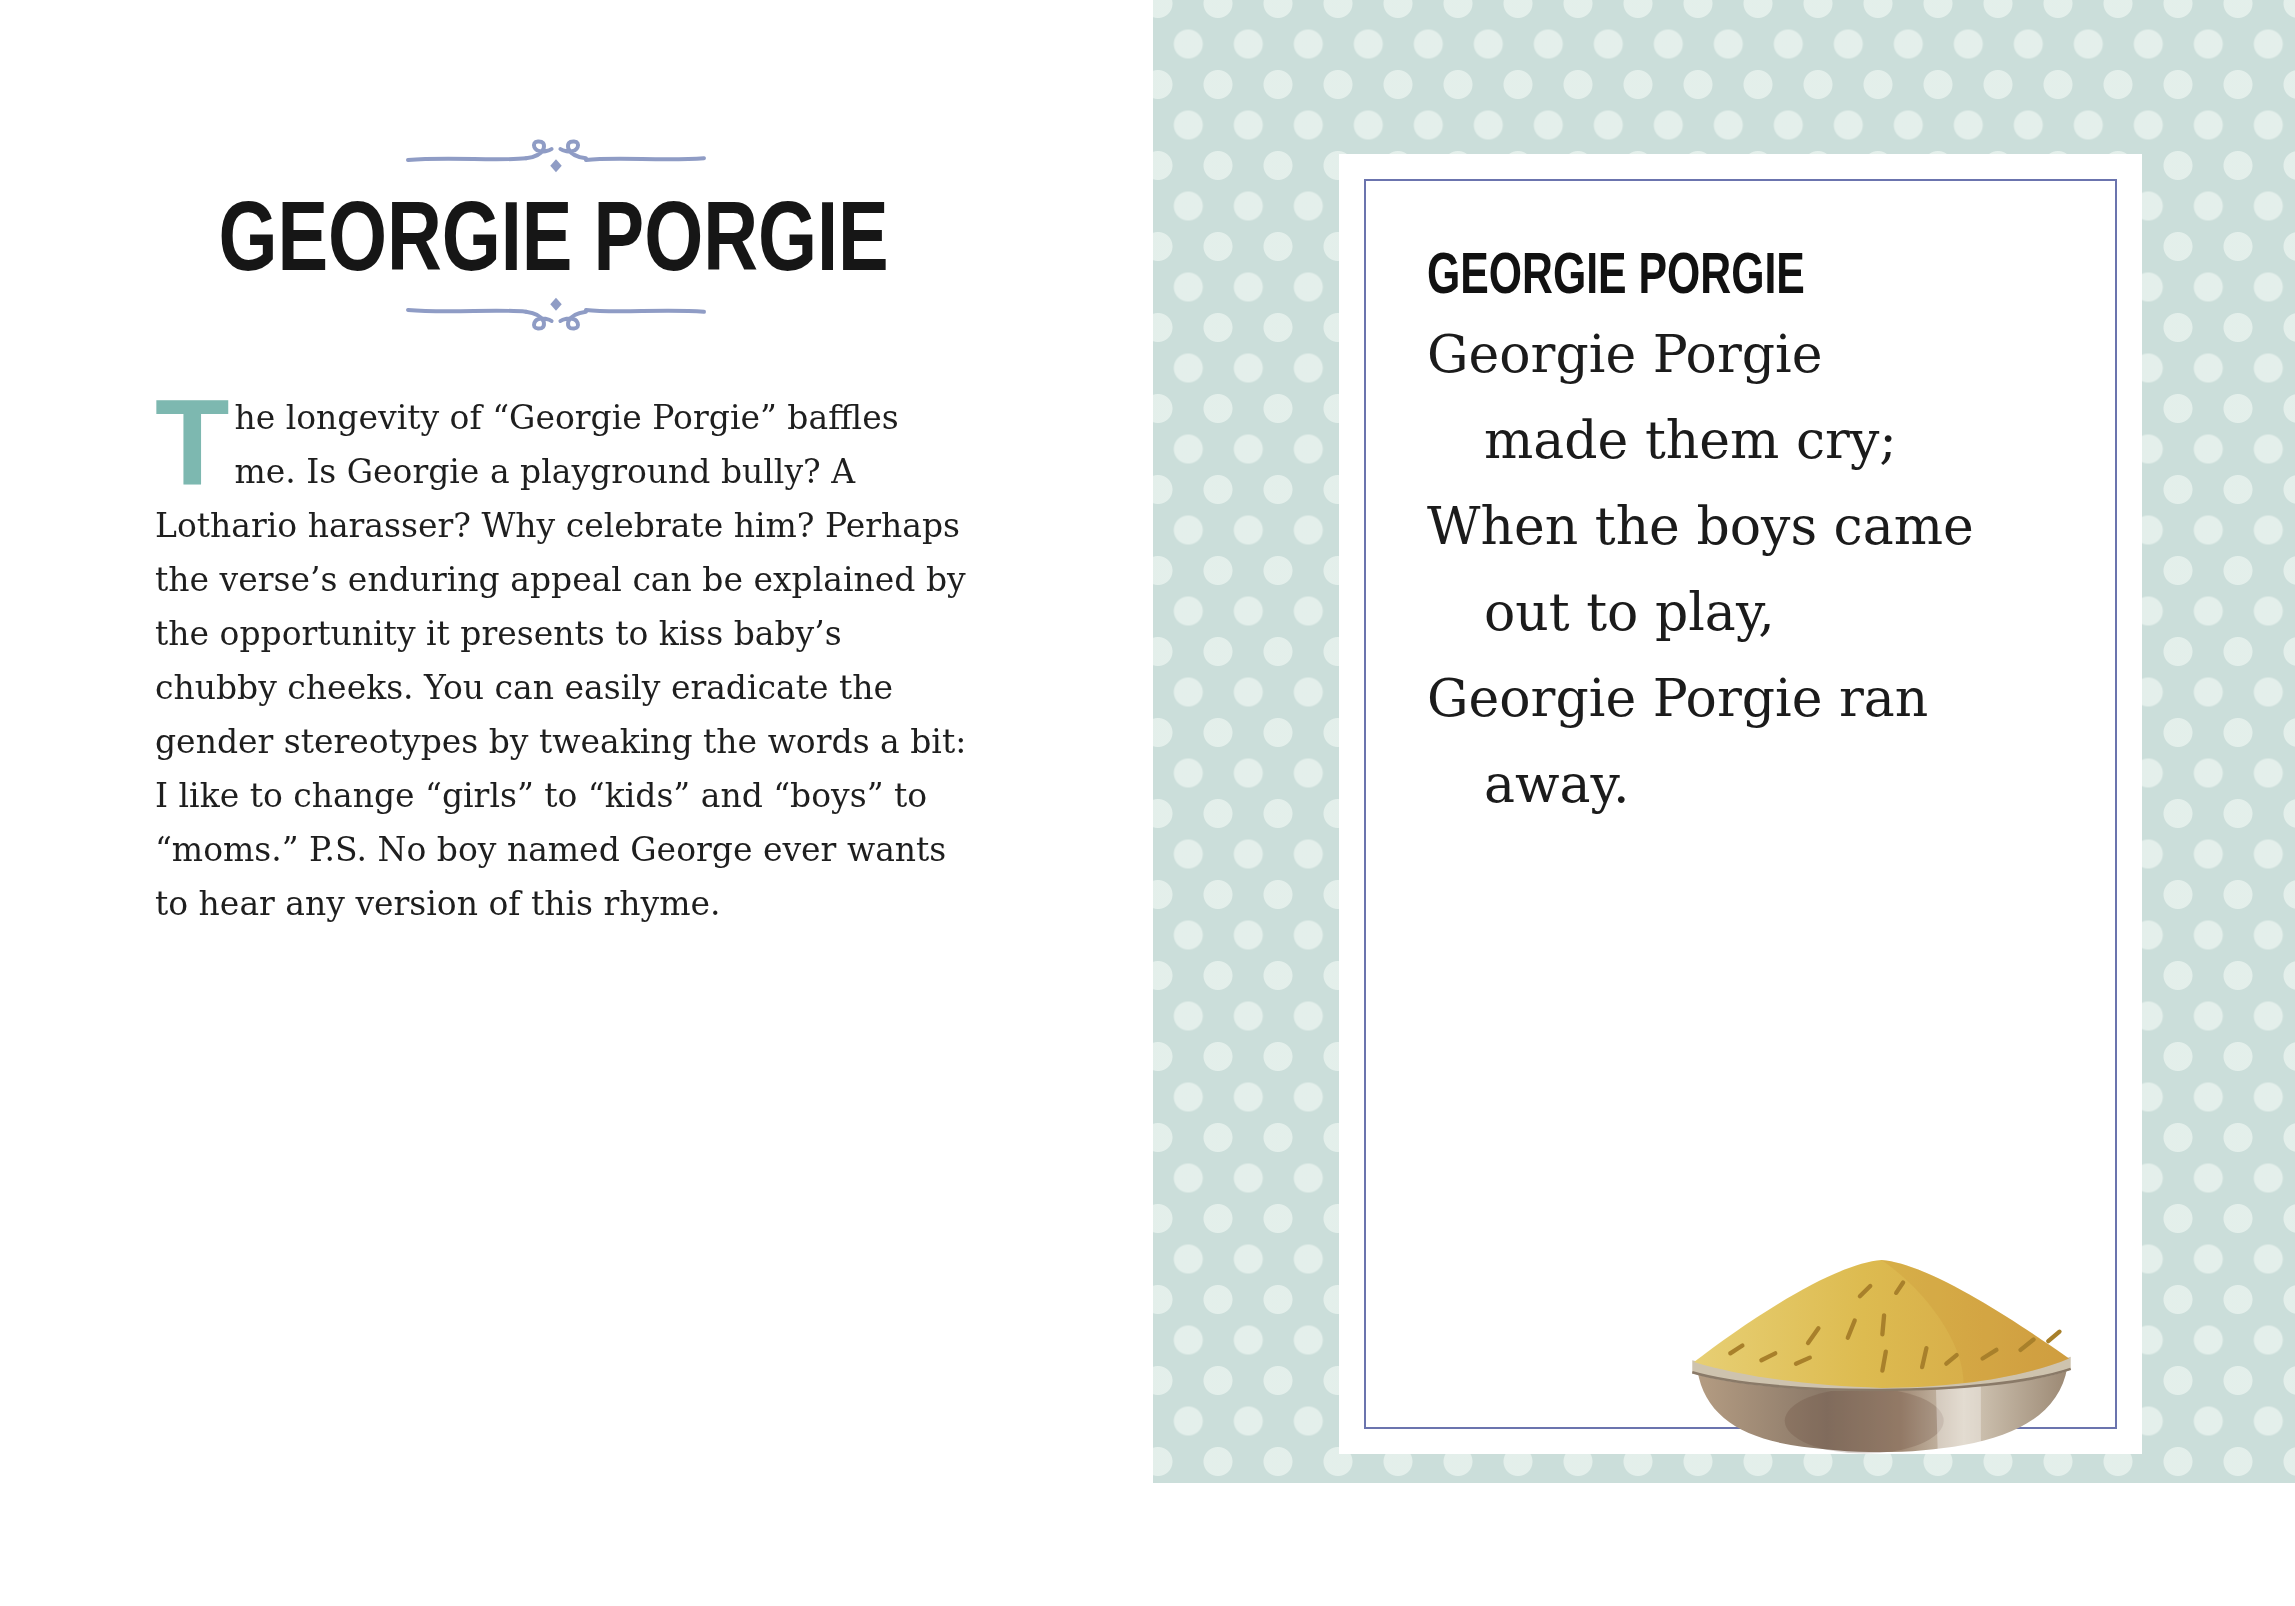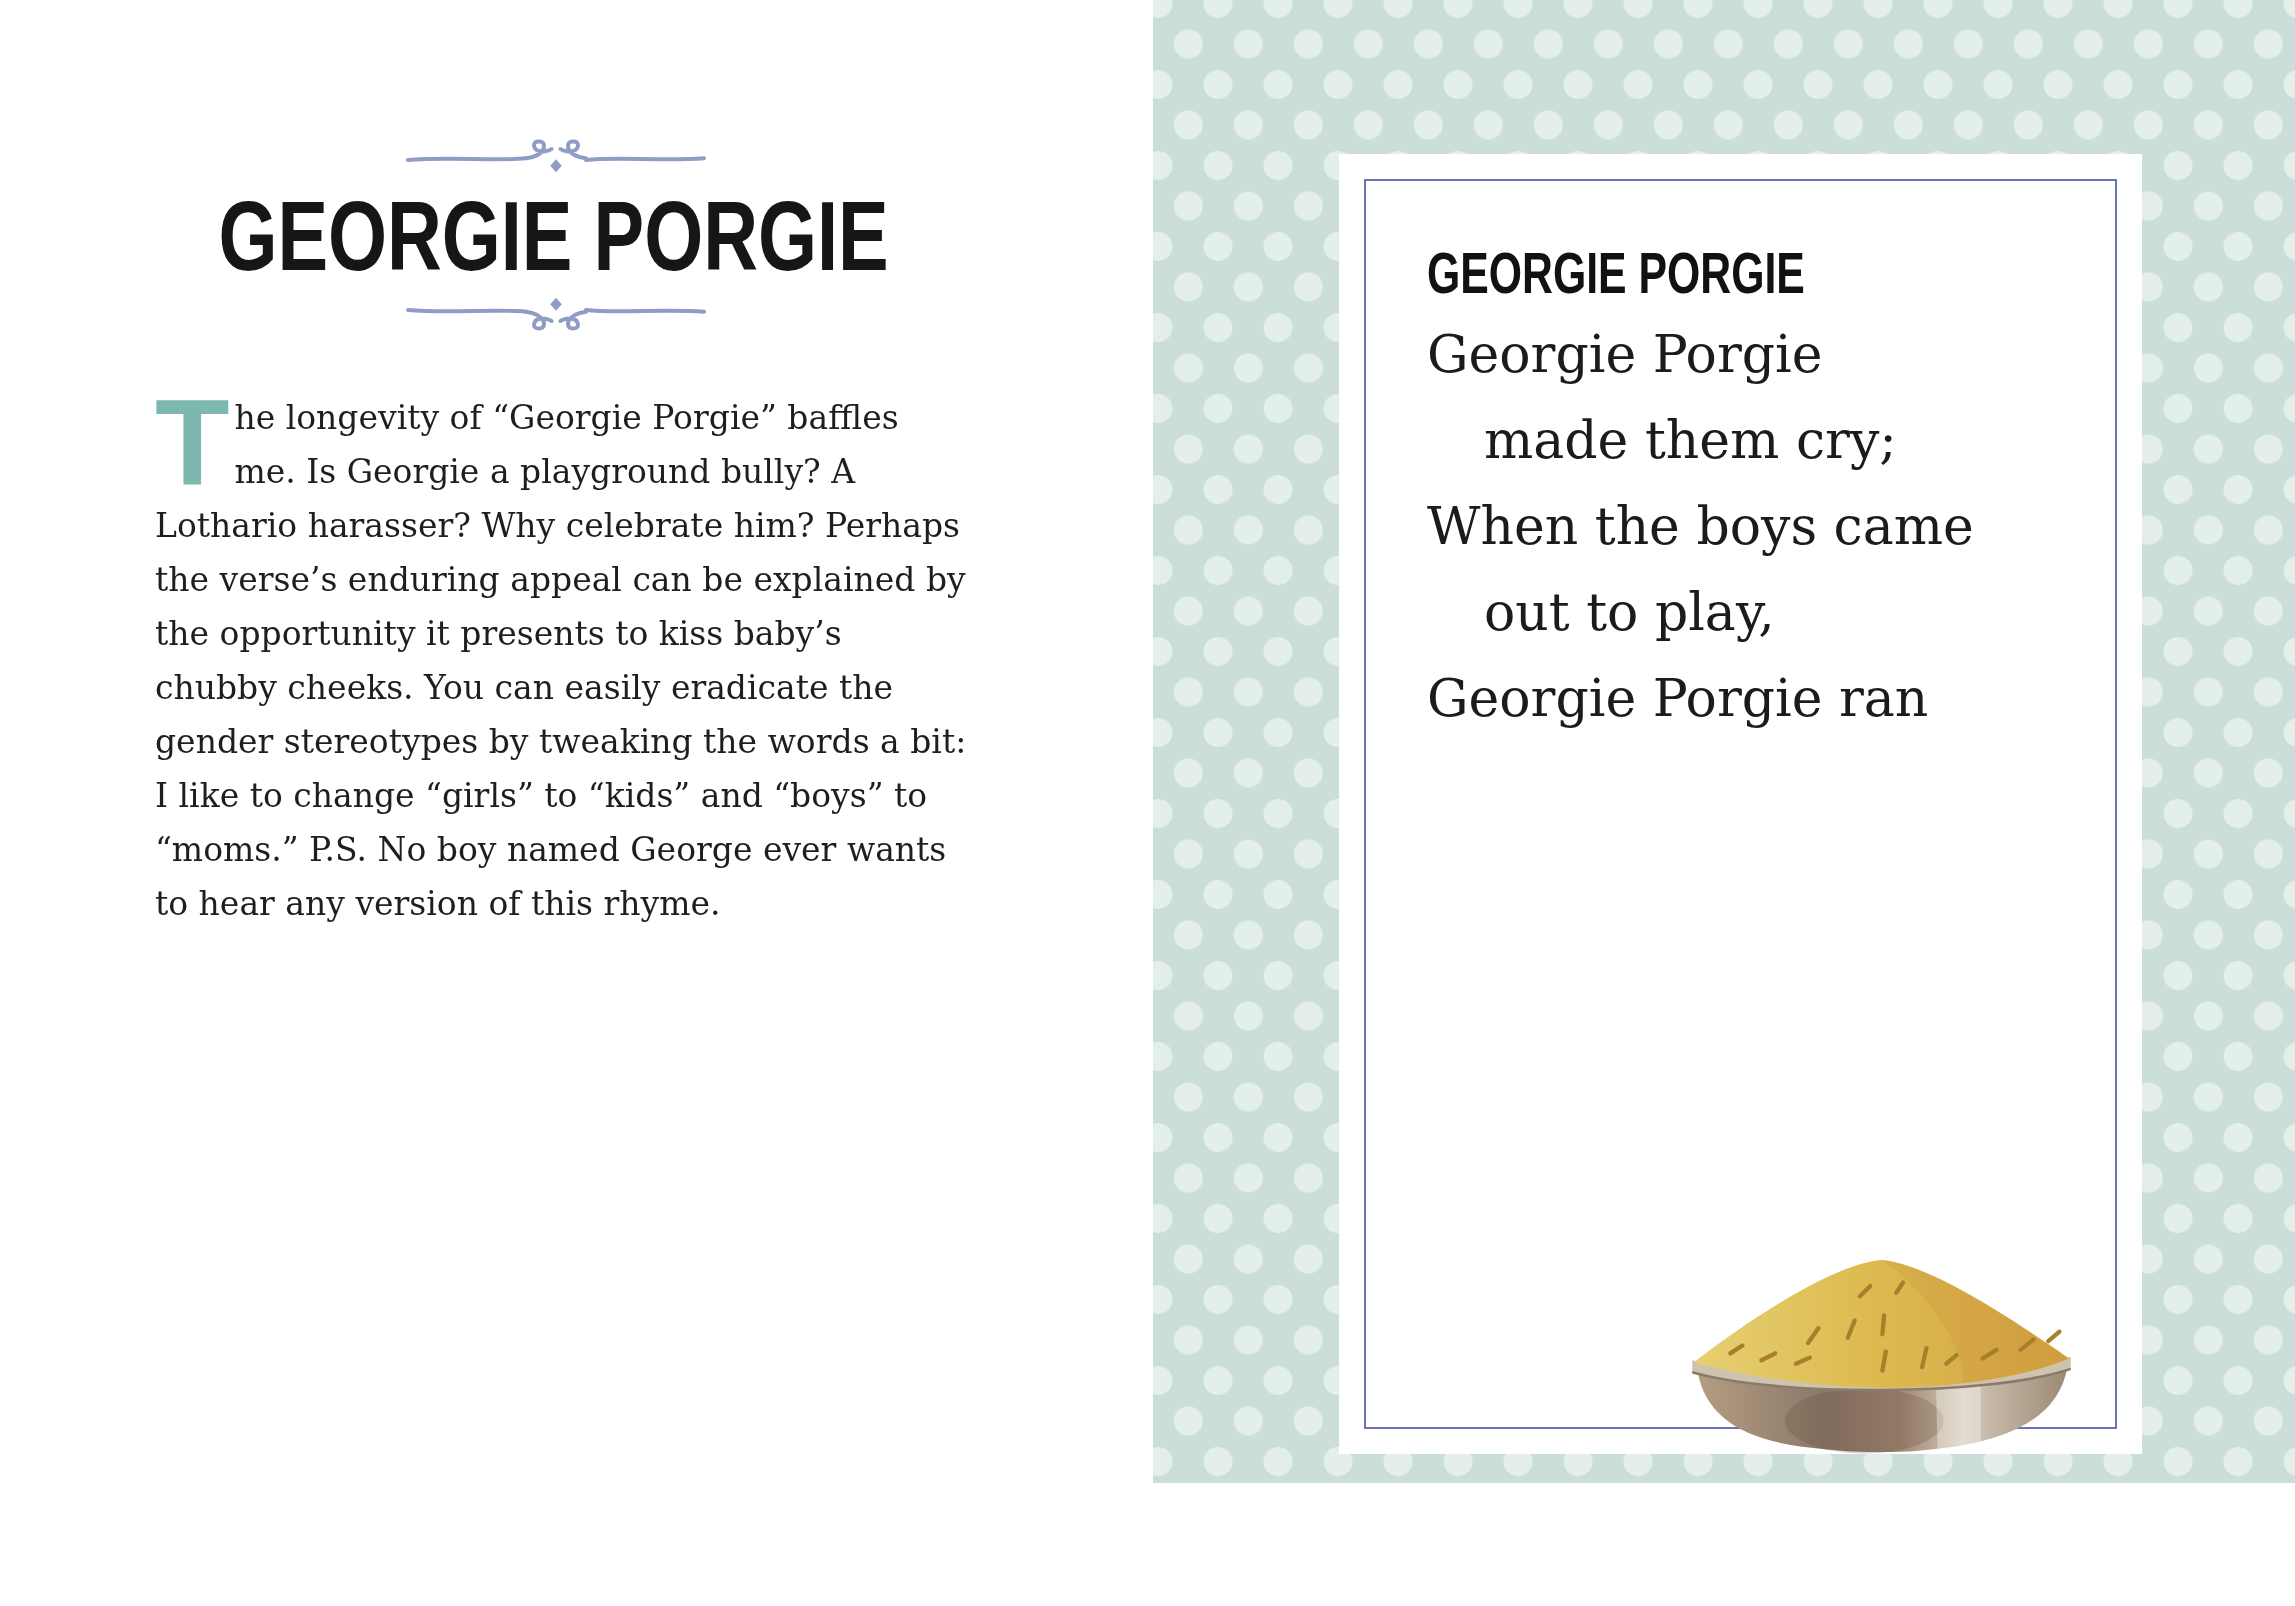--- a/index.html
+++ b/index.html
@@ -137,20 +137,21 @@
       <svg class="heading-svg" viewBox="0 0 520 80">
         <text x="0" y="62" textLength="428" lengthAdjust="spacingAndGlyphs">GEORGIE PORGIE</text>
       </svg>
 
       <div class="rhyme">
         <div class="rhyme-line">Georgie Porgie</div>
         <div class="rhyme-line indent">made them cry;</div>
         <div class="rhyme-line">When the boys came</div>
         <div class="rhyme-line indent">out to play,</div>
         <div class="rhyme-line">Georgie Porgie ran</div>
+        <div class="rhyme-line indent">away.</div>
       </div>
 
       <svg class="pie-svg" viewBox="0 0 470 250">
         <defs>
           <linearGradient id="crustG" x1="0" y1="0" x2="1" y2="0">
             <stop offset="0" stop-color="#e7cf74"></stop>
             <stop offset="0.45" stop-color="#ddbb50"></stop>
             <stop offset="1" stop-color="#d3a344"></stop>
           </linearGradient>
           <linearGradient id="tinG" x1="0" y1="0" x2="1" y2="0">

